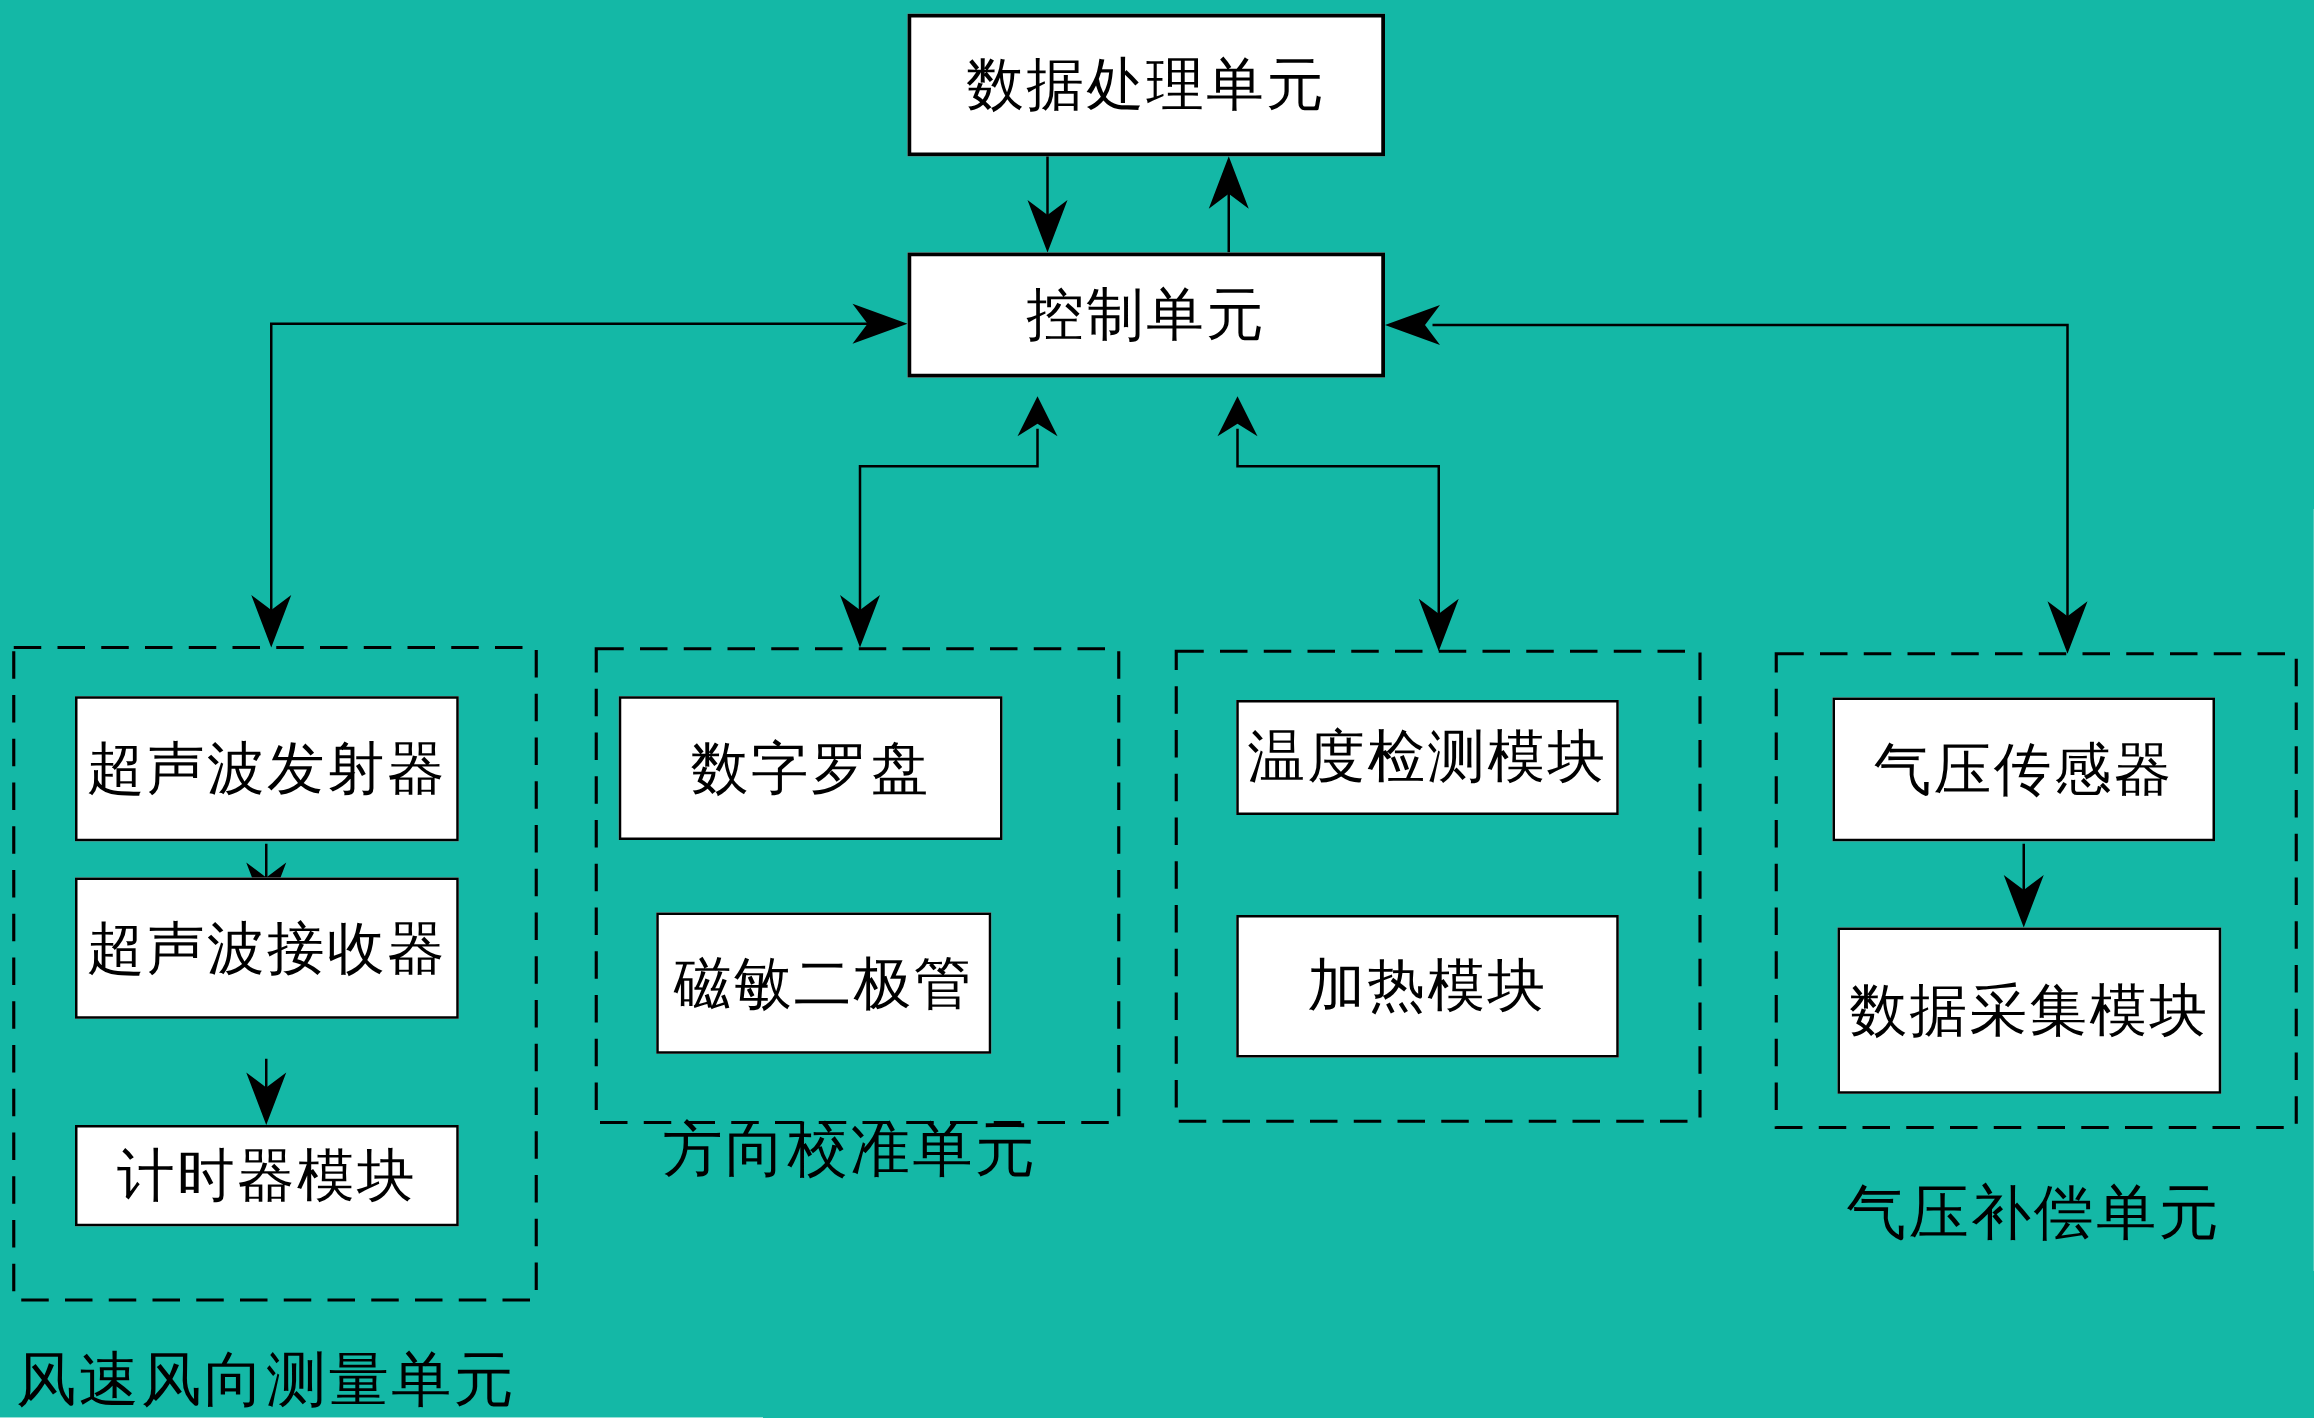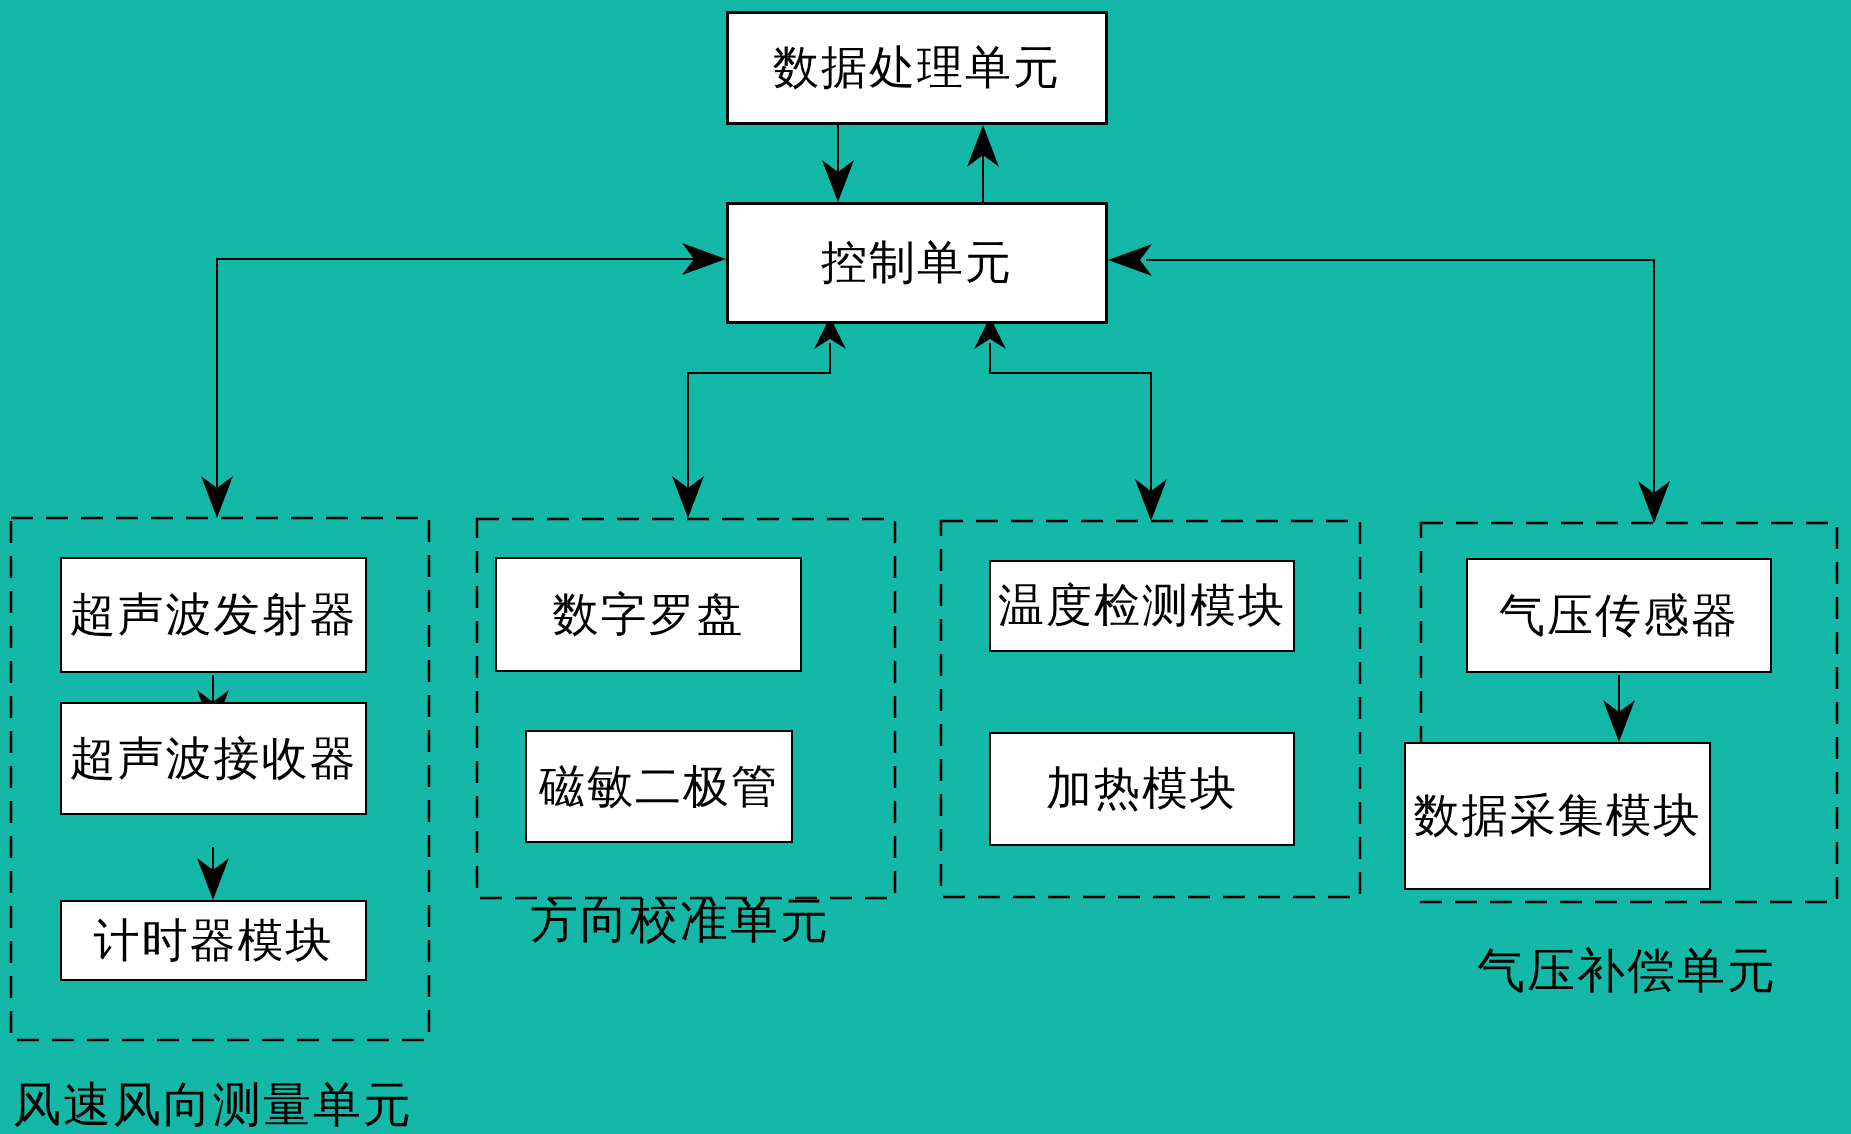--- a/index.html
+++ b/index.html
@@ -96,31 +96,31 @@
     </g>
 
     <g>
       <line class="line" x1="1619" y1="675" x2="1619" y2="718"></line>
       <path class="head" d="M1619,742 L1603,700 L1619,712 L1635,700 Z"></path>
     </g>
   </svg>
 
   <div class="box" style="left:726px;top:11px;width:382px;height:114px">数据处理单元</div>
 
-  <div class="box" style="left:726px;top:202px;width:382px;height:122px">控制单元</div>
+  <div class="box" style="left:726px;top:202px;width:382px;height:100px">控制单元</div>
 
   <div class="box thin" style="left:60px;top:557px;width:307px;height:116px">超声波发射器</div>
   <div class="box thin" style="left:60px;top:702px;width:307px;height:113px">超声波接收器</div>
   <div class="box thin" style="left:60px;top:900px;width:307px;height:81px">计时器模块</div>
   <div class="group-label" style="left:213px;top:1105px">风速风向测量单元</div>
 
   <div class="box thin" style="left:495px;top:557px;width:307px;height:115px">数字罗盘</div>
   <div class="box thin" style="left:525px;top:730px;width:268px;height:113px">磁敏二极管</div>
   <div class="group-label" style="left:680px;top:921px">方向校准单元</div>
 
   <div class="box thin" style="left:989px;top:560px;width:306px;height:92px">温度检测模块</div>
   <div class="box thin" style="left:989px;top:732px;width:306px;height:114px">加热模块</div>
 
   <div class="box thin" style="left:1466px;top:558px;width:306px;height:115px">气压传感器</div>
-  <div class="box thin" style="left:1404px;top:742px;width:307px;height:148px">数据采集模块</div>
+  <div class="box thin" style="left:1470px;top:742px;width:307px;height:133px">数据采集模块</div>
   <div class="group-label" style="left:1627px;top:971px">气压补偿单元</div>
 
 </div>
 
 </body></html>

